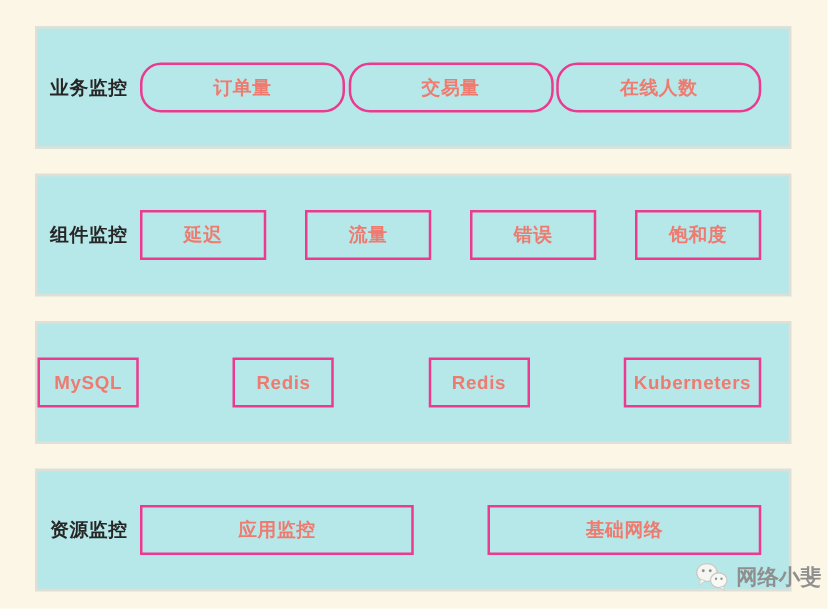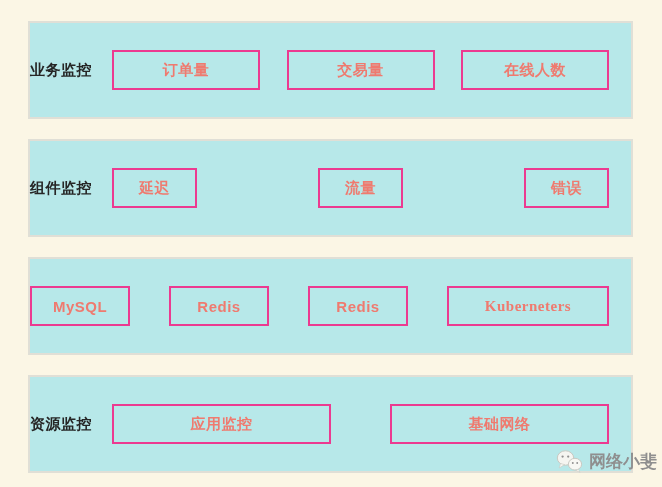--- a/index.html
+++ b/index.html
@@ -16,20 +16,21 @@
   .band {
     height: 98px;
     margin-bottom: 20px;
     background: var(--band-bg, #b7e8e9);
     border: 2px solid var(--band-border, #e0dfd6);
     display: flex;
     align-items: center;
   }
   .band-label {
     width: 82px;
+    padding-left: 10px;
     flex-shrink: 0;
     font-size: 15px;
     font-weight: bold;
     color: var(--label-text, #262626);
     letter-spacing: 0.5px;
   }
   .boxes {
     flex: 1;
     display: flex;
     align-items: center;
@@ -40,24 +41,24 @@
     height: 40px;
     border: 2px solid var(--box-border, #ec3a90);
     display: flex;
     align-items: center;
     justify-content: center;
     font-size: 15px;
     font-weight: bold;
     color: var(--box-text, #ef7a6f);
     letter-spacing: 0.5px;
   }
-  .w-a { width: 148px; }
-  .w-b { width: 85px; }
-  .w-c { width: 100px;  }
-  .w-d { width: 162px; font-family: Liberation Serif, serif; }
+  .w-a { width: 164px; border-radius: 17px; }
+  .w-b { width: 101px; }
+  .w-c { width: 81px;  }
+  .w-d { width: 110px; }
   .w-e { width: 219px; }
   .watermark {
     position: absolute;
     right: 5px;
     top: 450px;
     display: flex;
     align-items: flex-start;
     gap: 6px;
     font-size: 17px;
     font-weight: bold;
@@ -77,20 +78,21 @@
       <div class="metric-box w-a">在线人数</div>
     </div>
   </section>
 
   <section class="band">
     <span class="band-label">组件监控</span>
     <div class="boxes">
       <div class="metric-box w-b">延迟</div>
       <div class="metric-box w-b">流量</div>
       <div class="metric-box w-b">错误</div>
+      <div class="metric-box w-b">饱和度</div>
     </div>
   </section>
 
   <section class="band">
     <div class="boxes">
       <div class="metric-box w-c">MySQL</div>
       <div class="metric-box w-c">Redis</div>
       <div class="metric-box w-c">Redis</div>
       <div class="metric-box w-d">Kuberneters</div>
     </div>

